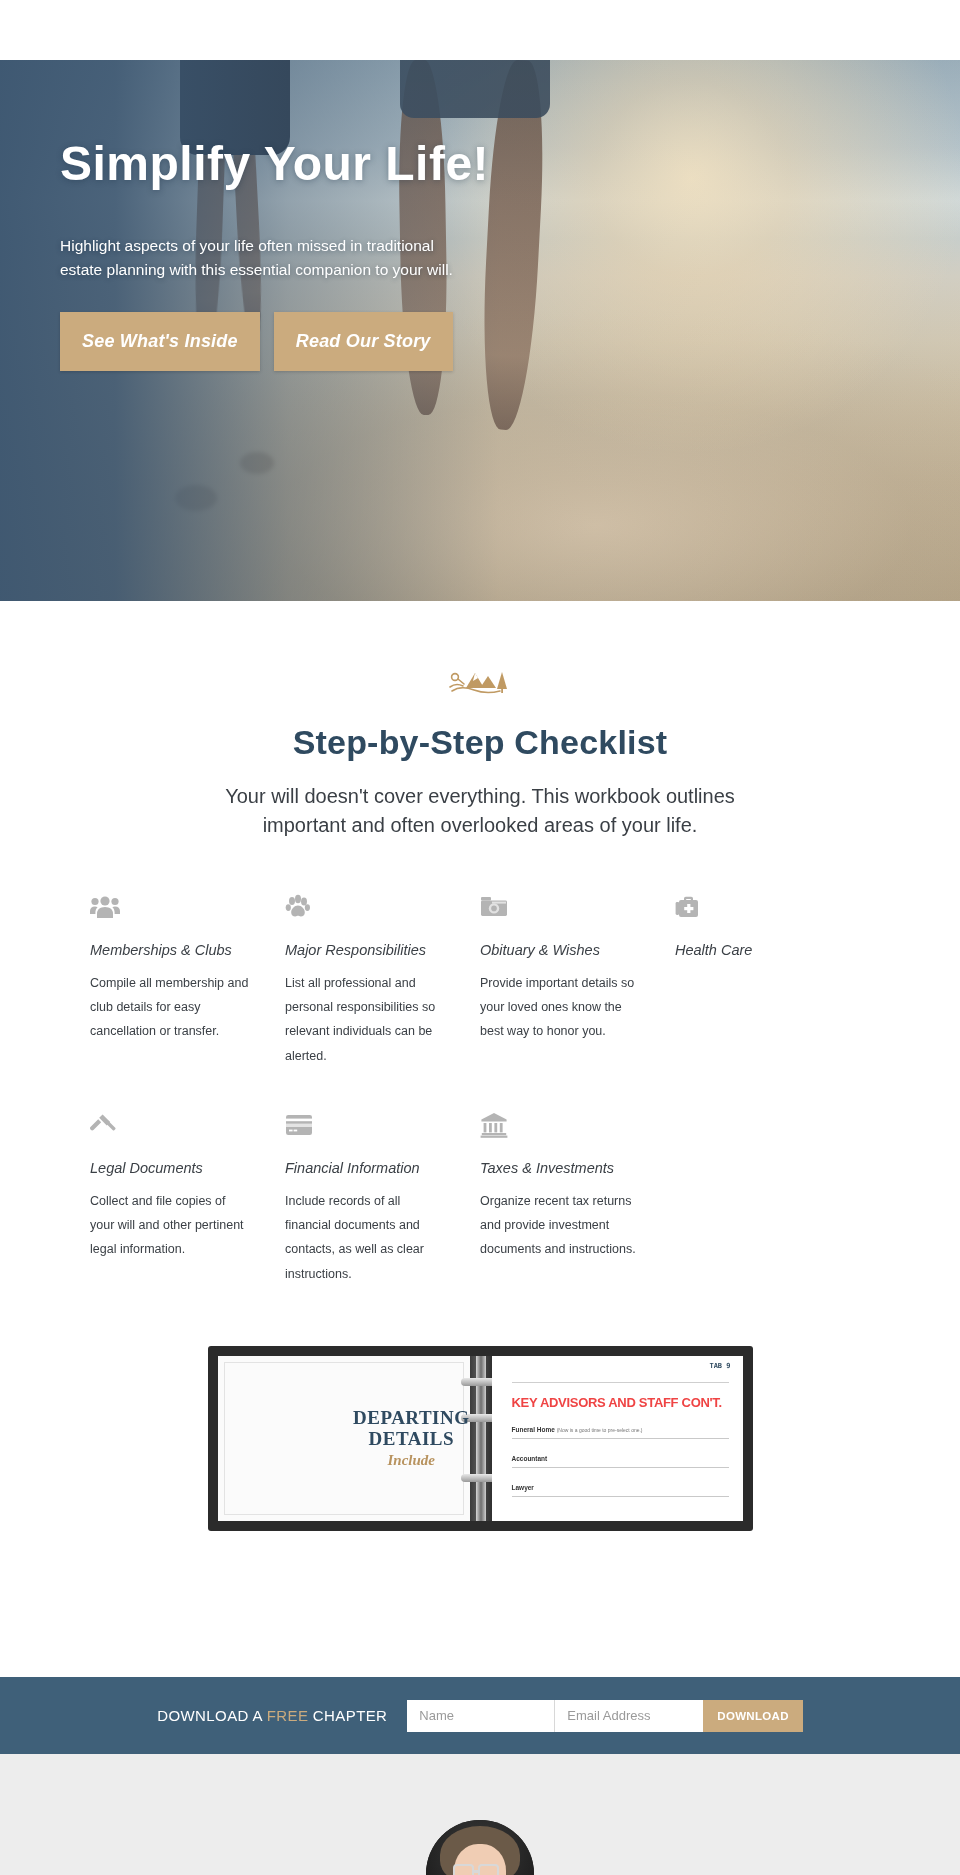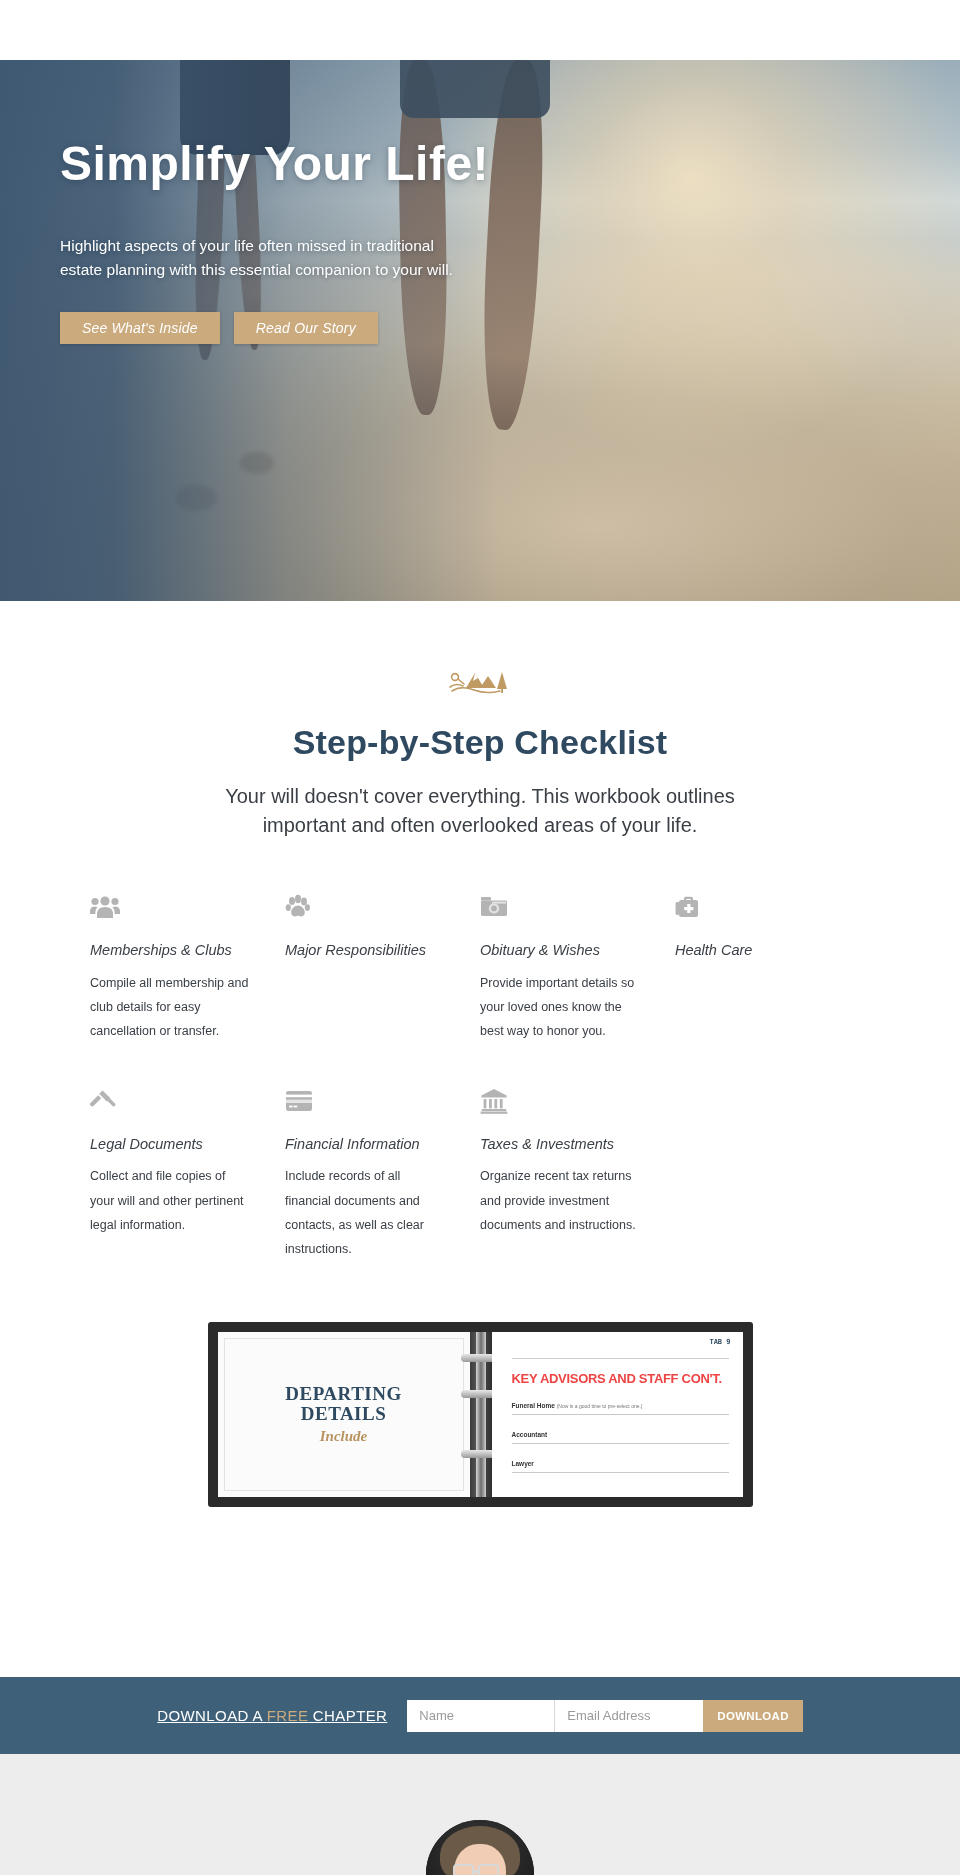--- a/index.html
+++ b/index.html
@@ -65,22 +65,22 @@
     letter-spacing: 0.5px; text-shadow: 0 1px 6px rgba(20,40,60,.35);
   }
   .hero-sub {
     margin-top: 46px; font-size: 15.5px; color:#ffffff; line-height: 1.55;
     max-width: 405px; text-shadow: 0 1px 5px rgba(20,40,60,.45);
   }
   .hero-btns { margin-top: 30px; display:flex; gap:14px; }
   .btn-tan {
     background:#cbab7e; color:#ffffff; border:none;
     font-family:"Liberation Sans", sans-serif;
-    font-size: 14px; font-weight:400; font-style: italic;
-    padding: 8px 22px; cursor:pointer; letter-spacing:.2px;
+    font-size: 18px; font-weight:700; font-style: italic;
+    padding: 19px 22px; cursor:pointer; letter-spacing:.2px;
     box-shadow: 0 1px 3px rgba(0,0,0,.18);
   }
 
   
   .checklist { padding: 60px 0 0 0; text-align:center; background:#fff; }
   .logo-mark { height: 40px; display:flex; justify-content:center; align-items:flex-end; }
   .sec-title {
     margin-top: 22px; font-size: 34px; font-weight:700; color:#2f4a60;
     letter-spacing:.2px;
   }
@@ -99,21 +99,21 @@
   .cell-title {
     margin-top: 16px; font-size: 14.5px; font-style: italic; color:#3b4046;
     line-height: 1.42;
   }
   .cell-desc { margin-top: 10px; font-size: 12.5px; color:#3b4046; line-height: 1.95; }
 
   
   .bookwrap { margin: 60px auto 0; width: 545px; height: 185px; position: relative; }
   .binder { position:absolute; inset:0; background:#2b2b2b; border-radius:3px; padding:10px; }
   .binder-inner { position:relative; width:100%; height:100%; background:#ffffff; display:flex; }
-  .page-left { width: 48%; border-right:0; background:#fbfbfb; position:relative; display:flex; align-items:center; justify-content:center; }
+  .page-left { width: 48%; border-right:0; background:#fbfbfb; position:relative; display:flex; align-items:center; justify-content:flex-end; }
   .page-left-border { position:absolute; inset:6px; border:1px solid #e3e3e3; }
   .cover-txt { text-align:center; position:relative; z-index:2; }
   .cover-l1 { font-family:"Liberation Serif", serif; font-weight:700; font-size:19px; color:#2f4a60; letter-spacing:.5px; line-height:1.08; }
   .cover-l2 { font-family:"Liberation Serif", serif; font-style:italic; font-weight:700; font-size:15px; color:#b8935f; margin-top:3px; }
   .spine { width:22px; background: linear-gradient(to right,#3c3c3c,#585858 35%,#2f2f2f); position:relative; }
   .ring { position:absolute; left:-9px; width:40px; height:8px; background:linear-gradient(to bottom,#e8e8e8,#9a9a9a); border-radius:4px; }
   .rod { position:absolute; left:6px; top:0; bottom:0; width:10px; background:linear-gradient(to right,#d8d8d8,#6e6e6e 50%,#cfcfcf); }
   .page-right { flex:1; background:#ffffff; padding:12px 14px 0 20px; position:relative; }
   .tab9 { position:absolute; right:12px; top:6px; font-family:"Liberation Sans Mono", monospace; font-size:7px; font-weight:700; color:#2f4a60; }
   .rule { height:1px; background:#cfcfcf; margin-top:14px; }
@@ -122,21 +122,21 @@
   .fieldrow { margin-top:16px; }
   .fieldlbl { font-size:6.5px; font-weight:700; color:#333; }
   .fieldlbl em { font-weight:400; font-size:5px; color:#777; font-style:normal; }
   .fieldline { height:1px; background:#c9c9c9; margin-top:5px; }
 
   
   .dlbar {
     position:absolute; left:0; right:0; top:1677px; height:77px;
     background:#3f6079; display:flex; align-items:center; justify-content:center; gap:0;
   }
-  .dl-label { color:#ffffff; font-size:15px; letter-spacing:.4px; margin-right: 20px; text-decoration: underline; }
+  .dl-label { color:#ffffff; font-size:15px; letter-spacing:.4px; margin-right: 20px; }
   .dl-label .free { color:#cbab7e; }
   .dl-input {
     width: 148px; height: 32px; border:none; background:#fff; padding: 0 12px;
     font-family:"Liberation Sans", sans-serif; font-size: 13px; color:#333;
     border-right: 1px solid #d8d8d8;
   }
   .dl-input::placeholder { color:#9a9a9a; }
   .dl-input.email { width: 148px; border-right:none; }
   .dl-btn {
     height:32px; background:#cbab7e; color:#fff; border:none; padding: 0 14px;
@@ -231,20 +231,21 @@
           <svg width="26" height="26" viewBox="0 0 26 26" fill="#b4b4b4">
               <ellipse cx="7" cy="7" rx="3" ry="4"></ellipse>
               <ellipse cx="13" cy="5" rx="3" ry="4.2"></ellipse>
               <ellipse cx="19" cy="7.6" rx="3" ry="4"></ellipse>
               <ellipse cx="22.4" cy="13.6" rx="2.6" ry="3.4"></ellipse>
               <path d="M13 11.6c-3.6 0-6.8 3.4-6.8 6.8 0 2.4 1.7 4 4 4 1.3 0 2-.6 2.8-.6s1.5.6 2.8.6c2.3 0 4-1.6 4-4 0-3.4-3.2-6.8-6.8-6.8z"></path>
               <ellipse cx="3.3" cy="13.6" rx="2.6" ry="3.4"></ellipse>
             </svg>
         </div>
         <div class="cell-title">Major Responsibilities</div>
+        <div class="cell-desc">List all professional and personal responsibilities so relevant individuals can be alerted.</div>
       </div>
 
 
       <div class="cell">
         <div class="cell-icon">
           <svg width="28" height="24" viewBox="0 0 28 24" fill="#b4b4b4">
               <rect x="1" y="2" width="10" height="3.4" rx="1"></rect>
               <rect x="1" y="5.6" width="26" height="15.4" rx="1.4"></rect>
               <circle cx="14" cy="13.4" r="5.2" fill="#e2e2e2"></circle>
               <circle cx="14" cy="13.4" r="2.8" fill="#b4b4b4"></circle>

